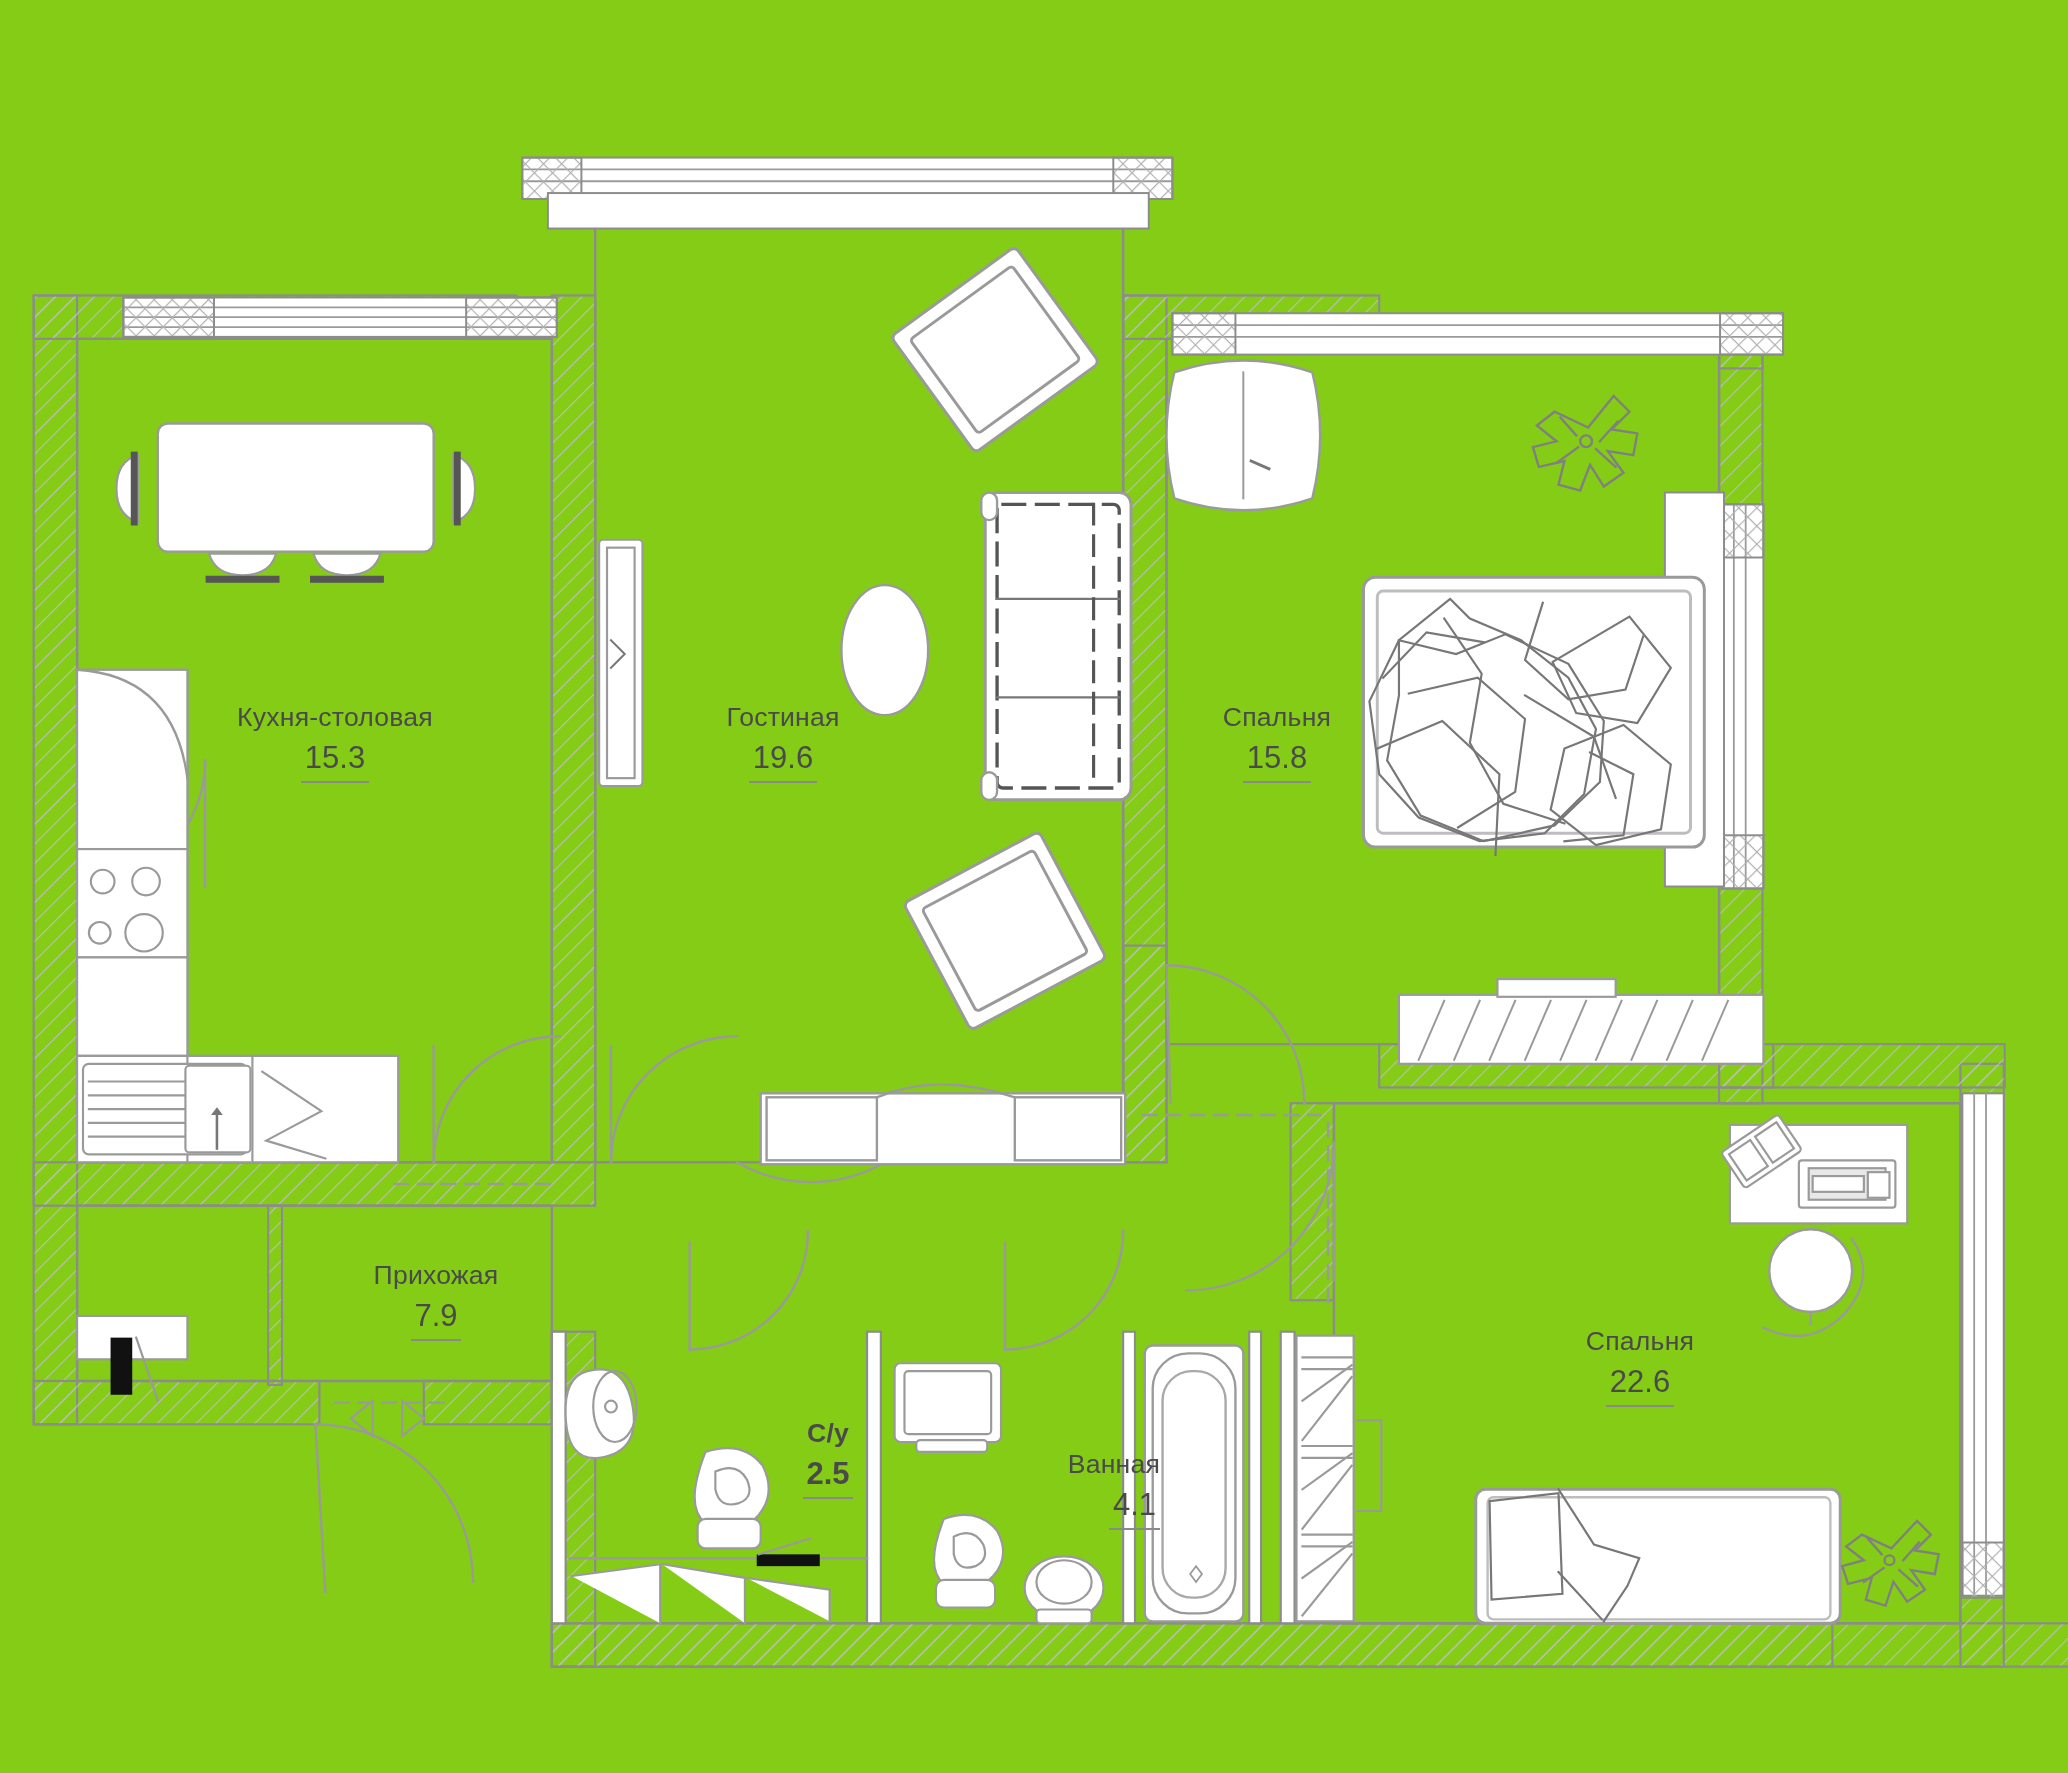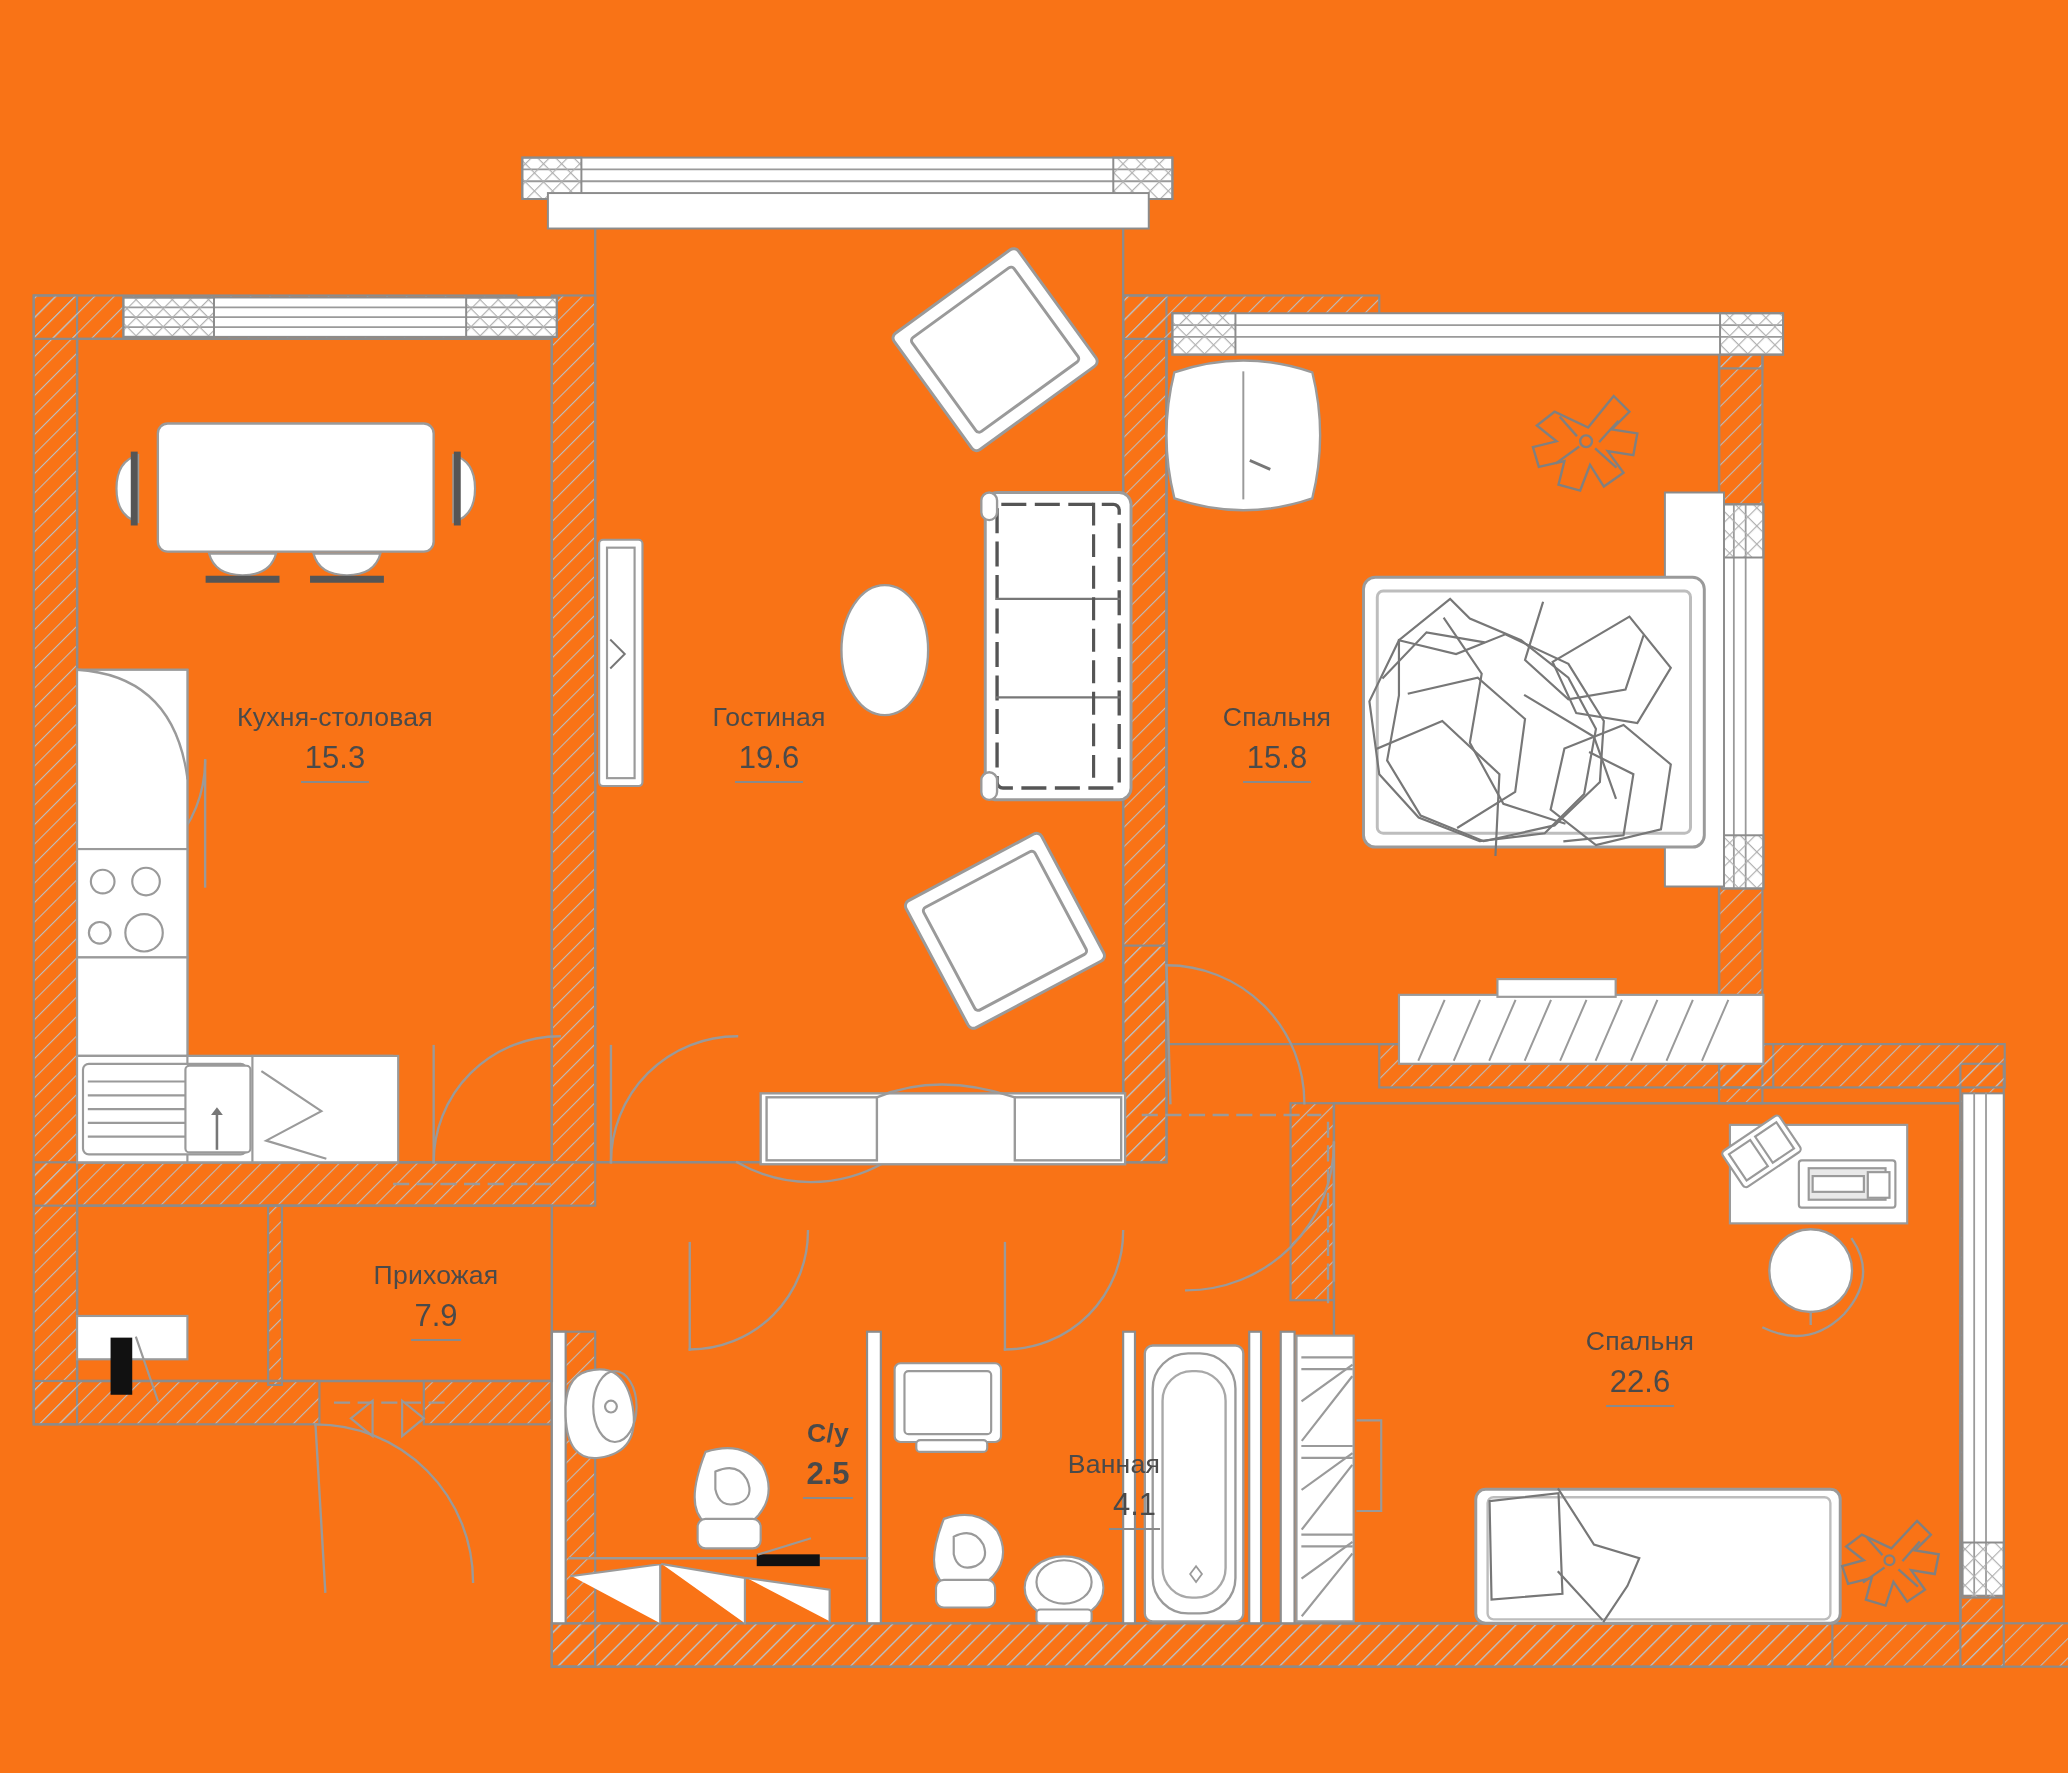--- a/index.html
+++ b/index.html
@@ -1,19 +1,19 @@
 <!DOCTYPE html>
 <html><head>
 <meta charset="utf-8">
 <title>Floor Plan</title>
 <style>
   html,body{margin:0;padding:0;background:#ffffff;}
   body{width:2069px;height:1773px;overflow:hidden;
        font-family:"Liberation Sans","DejaVu Sans",sans-serif;}
-  #plan{position:relative;width:2069px;height:1773px;background:#f97316;}
+  #plan{position:relative;width:2069px;height:1773px;background:#84cc16;}
   #plan svg{position:absolute;top:0;left:0;width:2069px;height:1773px;}
   .room-label{position:absolute;text-align:center;color:#4a4a4a;
               line-height:1.25;white-space:nowrap;pointer-events:none;}
   .room-label .rname{display:block;font-size:26.6px;letter-spacing:0.2px;}
   .room-label .rarea{display:inline-block;font-size:31px;margin-top:4.9px;
               border-bottom:2px solid #8a8a8a;padding:0 3.9px 3px 3.9px;}
 </style>
 </head>
 <body>
 
@@ -410,21 +410,21 @@
   </g>
 
   </g>
 </svg>
 
 <div class="room-label" style="left:187px;top:701px;width:296px;">
   <span class="rname">Кухня-столовая</span>
   <span class="rarea">15.3</span>
 </div>
 
-<div class="room-label" style="left:641px;top:701px;width:256px;">
+<div class="room-label" style="left:655px;top:701px;width:256px;">
   <span class="rname">Гостиная</span>
   <span class="rarea">19.6</span>
 </div>
 
 <div class="room-label" style="left:1159px;top:701px;width:236px;">
   <span class="rname">Спальня</span>
   <span class="rarea">15.8</span>
 </div>
 
 

